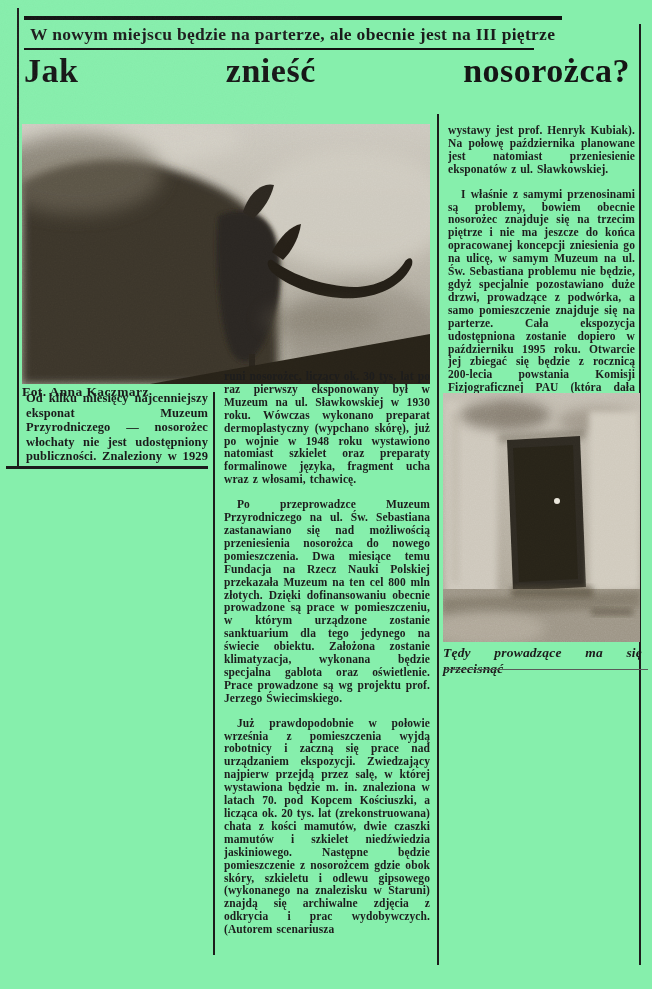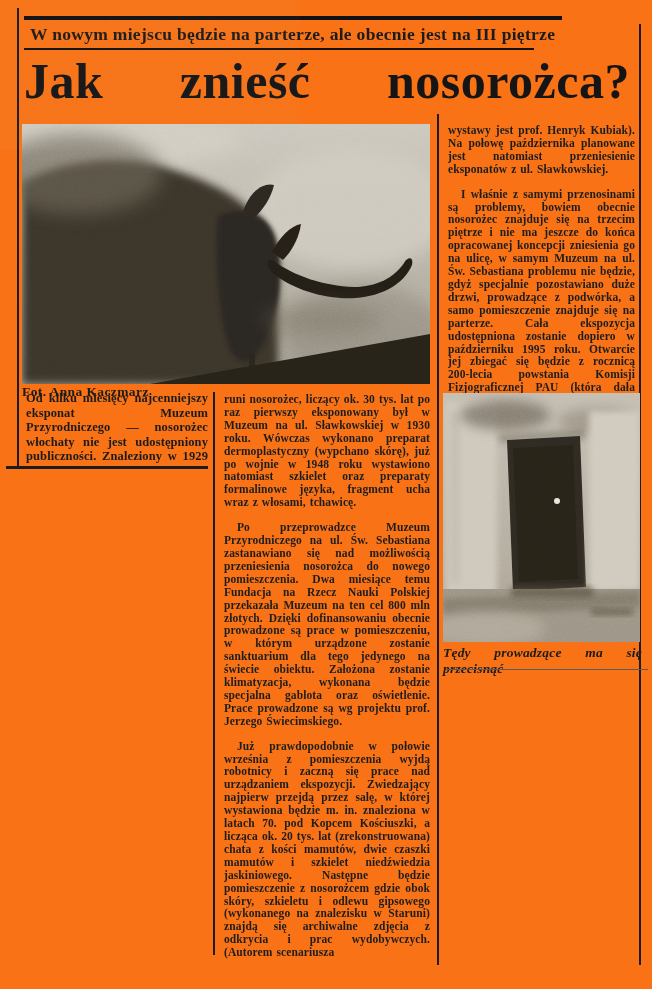--- a/index.html
+++ b/index.html
@@ -1,19 +1,19 @@
 <!DOCTYPE html>
 <html><head>
 <meta charset="utf-8">
 <style>
   * { margin:0; padding:0; box-sizing:border-box; }
   html,body { width:652px; height:989px; background:#e8e6e0; }
   .page {
     position:relative; width:652px; height:989px;
-    background:#f97316; overflow:hidden;
+    background:#86efac; overflow:hidden;
     font-family:"Liberation Serif","DejaVu Serif",serif;
     color:#1b1b1b;
   }
   .noise { position:absolute; inset:0; pointer-events:none; opacity:.06; }
 
   
   .vrule { position:absolute; background:#1c1c1c; }
   .hrule { position:absolute; background:#1c1c1c; }
 
   
@@ -24,21 +24,21 @@
   .kicker-text {
     display:block; width:510px;
     font-size:17.5px; font-weight:bold; letter-spacing:.3px;
     border-bottom:2.5px solid #111; padding:0 4px 3px 6px;
     white-space:nowrap;
   }
 
   
   .headline {
     position:absolute; left:24px; top:52px; width:606px; height:62px;
-    font-size:50px; font-weight:bold; letter-spacing:.5px;
+    font-size:34px; font-weight:bold; letter-spacing:.5px;
     text-align:justify; text-align-last:justify;
     color:#151515;
   }
 
   
   .photo-main { position:absolute; left:22px; top:124px; width:408px; height:260px; }
   .photo-door { position:absolute; left:443px; top:393px; width:197px; height:249px; }
   .photo-main svg, .photo-door svg { display:block; width:100%; height:100%; }
 
   .credit {
@@ -54,21 +54,21 @@
   }
   .bodytext p { text-indent:13px; margin-top:12px; }
   .bodytext p.flush { text-indent:0; margin-top:0; }
 
   .lead {
     position:absolute; left:26px; top:391px; width:182px; height:74px;
     font-size:12.5px; line-height:14.6px; font-weight:bold;
     text-align:justify; letter-spacing:.1px; overflow:hidden;
   }
   .col-middle {
-    position:absolute; left:224px; top:393px; width:206px; height:568px;
+    position:absolute; left:224px; top:370px; width:206px; height:568px;
     overflow:hidden;
   }
   .col-middle p.sp { }
   .col-right {
     position:absolute; left:448px; top:124px; width:187px; height:278px;
     overflow:hidden;
   }
   .sig { text-align:right; margin-top:-12.9px; font-weight:normal; }
 
   .caption {

